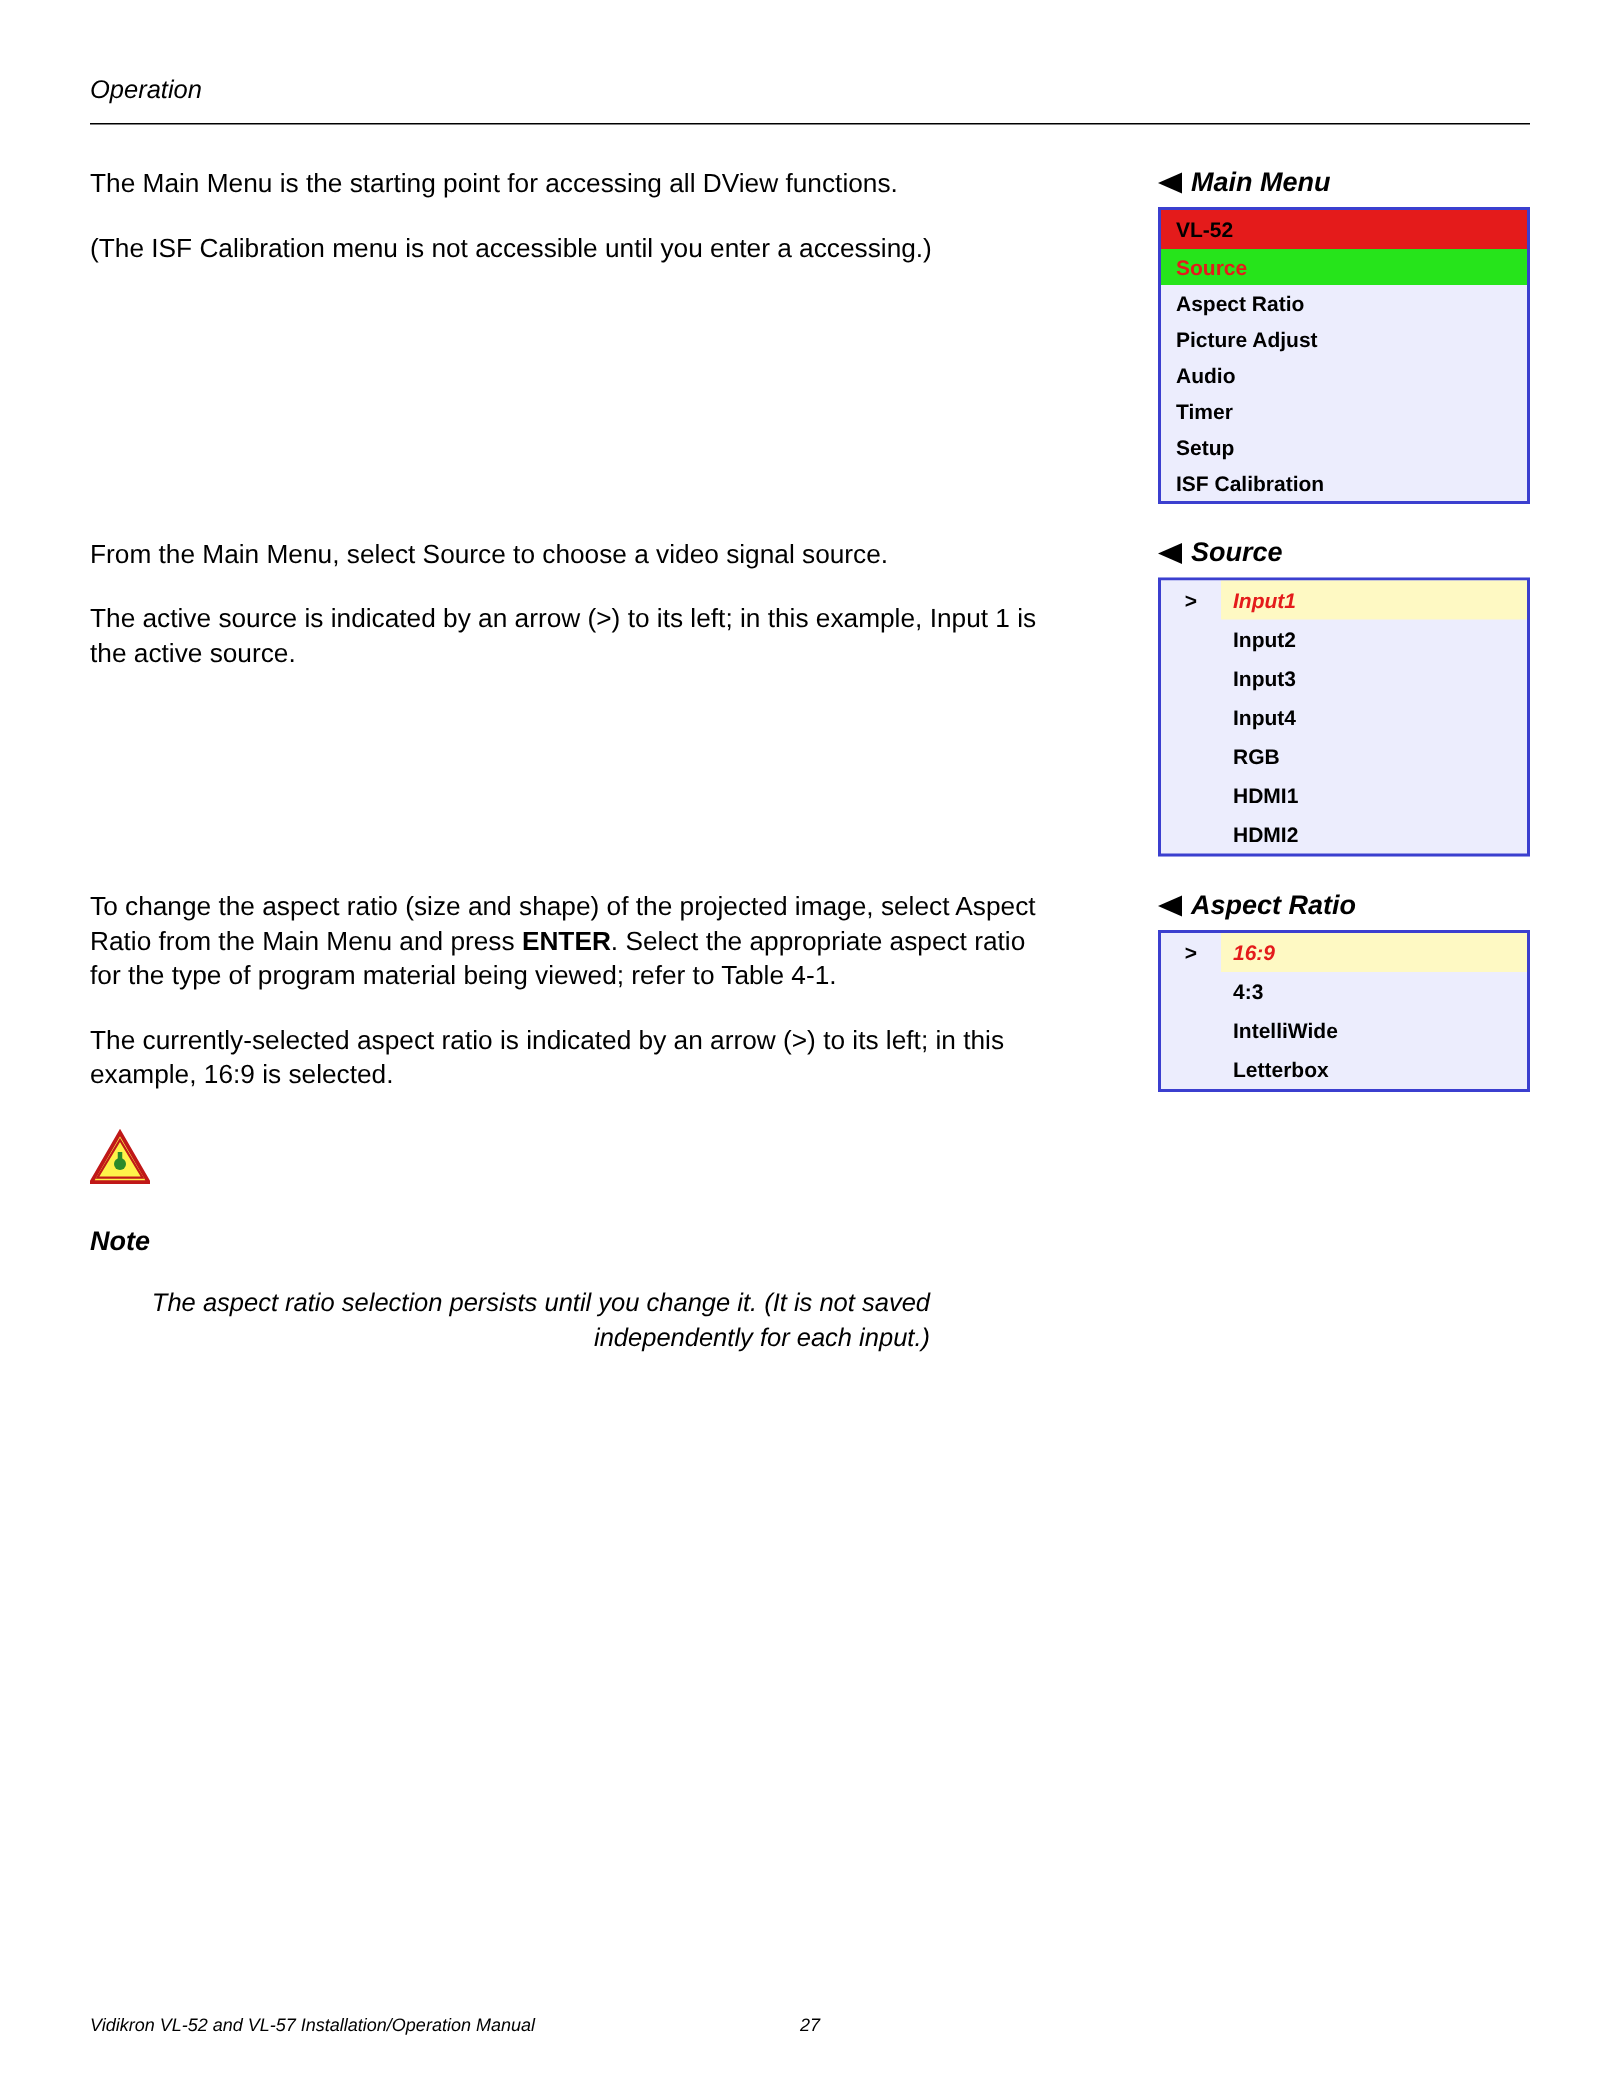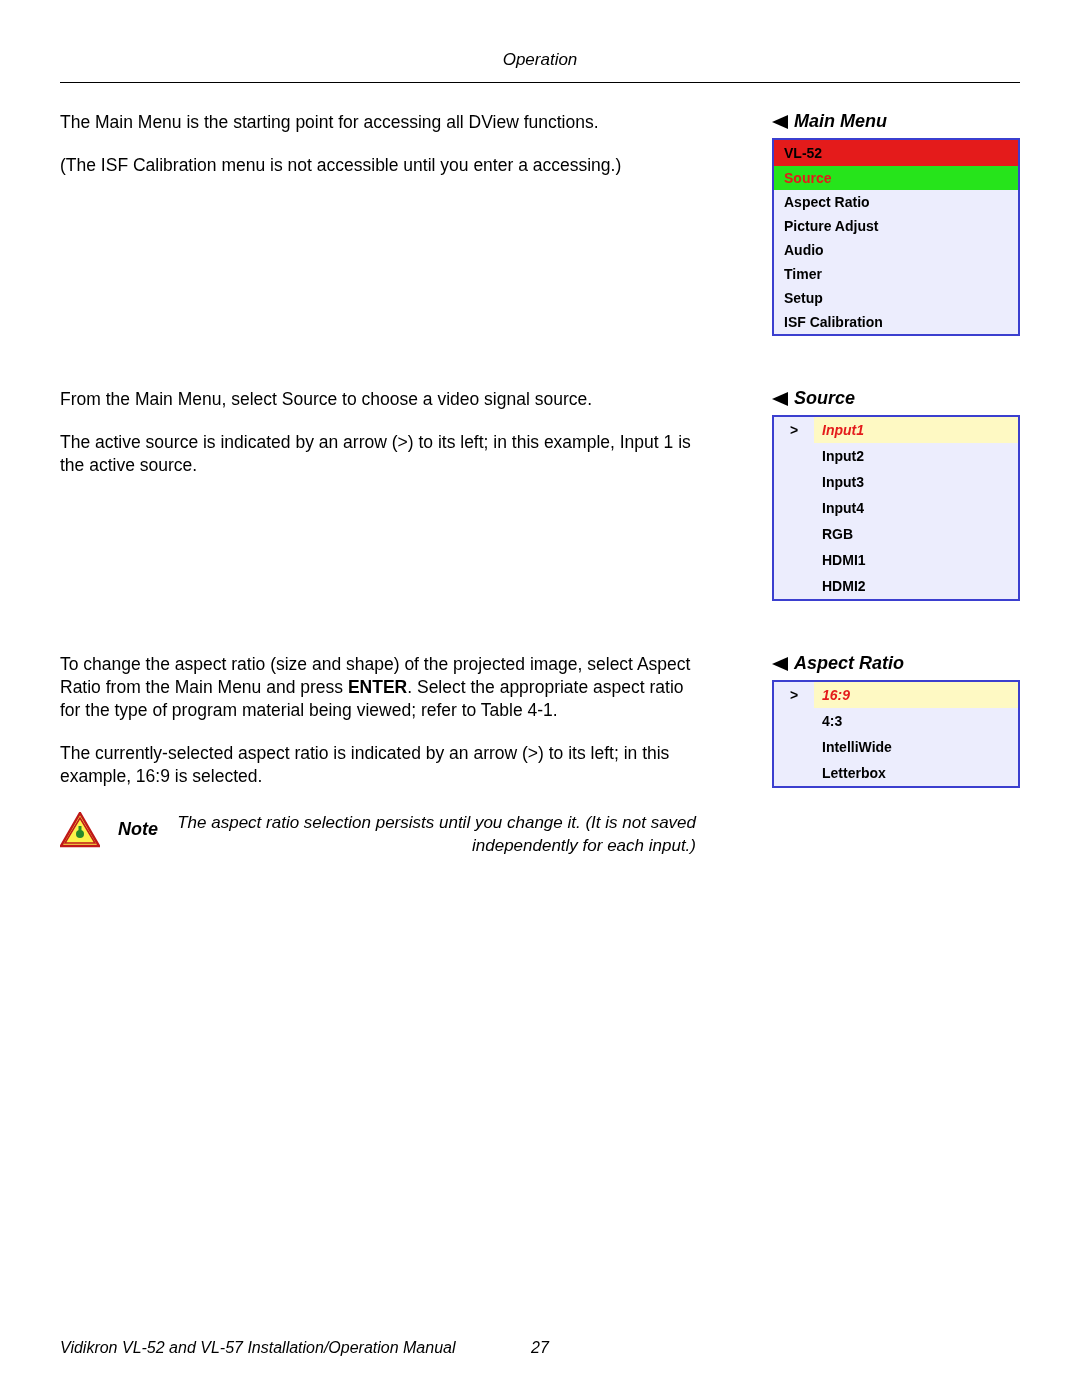--- a/index.html
+++ b/index.html
@@ -14,34 +14,34 @@
     position: relative;
     box-sizing: border-box;
   }
   .page {
     padding: 50px 60px 40px 60px;
     box-sizing: border-box;
     height: 100%;
     position: relative;
   }
   .header {
-    text-align: center;
+    text-align: left;
     font-style: italic;
     font-size: 17px;
     margin-bottom: 12px;
   }
   .hr {
     border: none;
     border-top: 1.5px solid #000;
     margin: 0 0 28px 0;
   }
   .content {
     display: flex;
     flex-direction: column;
-    gap: 52px;
+    gap: 22px;
   }
   .section {
     display: flex;
     flex-direction: row;
     gap: 28px;
     align-items: flex-start;
   }
   .left {
     flex: 1 1 auto;
     font-size: 17.5px;
@@ -99,20 +99,21 @@
   .arrow-box td { padding: 5px 8px; }
   .arrow-box .ac { width: 24px; text-align: center; }
   .arrow-box tr.sel td.lab { background: #fef9c3; color: #e41b1b; font-style: italic; }
   .arrow-box tr.sel td.ac { background: #ecedfd; }
 
   .note-block {
     display: flex;
     align-items: flex-start;
     gap: 18px;
     margin-top: 24px;
+    flex-direction: column;
   }
   .note-icon {
     width: 40px;
     height: 36px;
     flex: 0 0 40px;
   }
   .note-label {
     font-weight: 700;
     font-style: italic;
     font-size: 18px;
@@ -126,21 +127,21 @@
     max-width: 560px;
     text-align: right;
   }
   .bold { font-weight: 700; }
   .footer {
     position: absolute;
     bottom: 40px;
     left: 60px;
     right: 60px;
     font-style: italic;
-    font-size: 16px;
+    font-size: 12px;
   }
   .footer .pn {
     position: absolute;
     left: 50%;
     transform: translateX(-50%);
   }
 </style>
 </head>
 <body>
 

